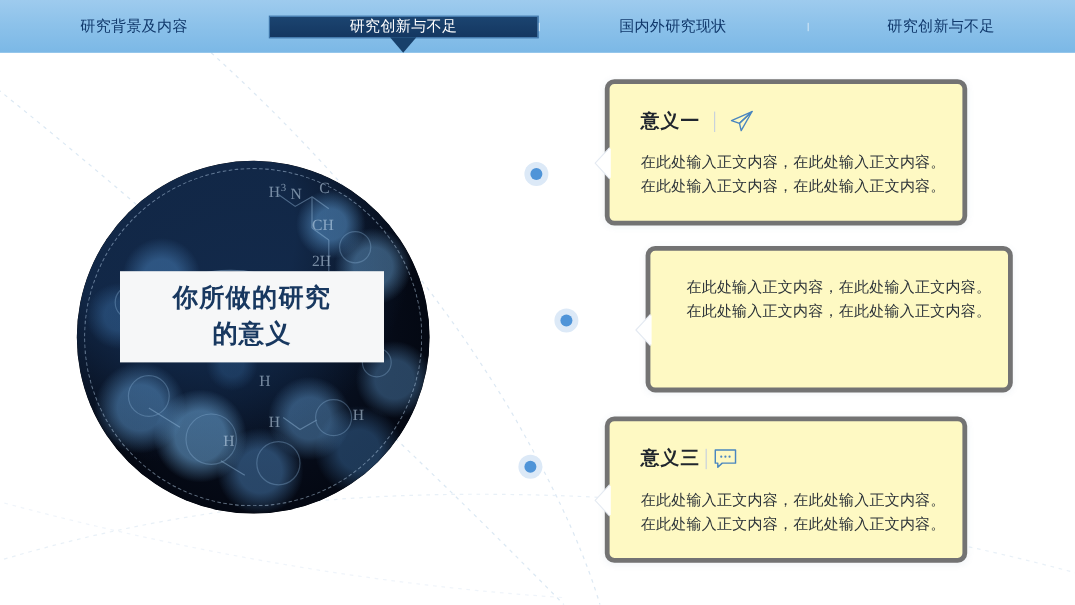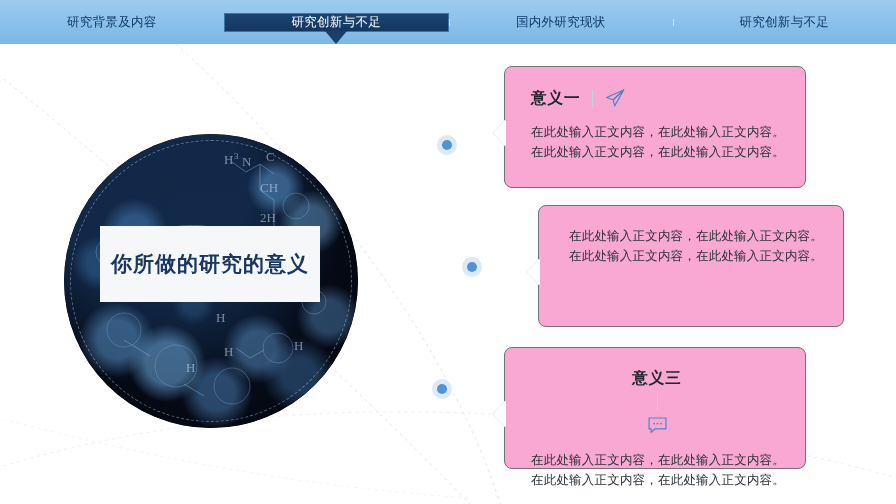--- a/index.html
+++ b/index.html
@@ -158,21 +158,21 @@
     opacity: .75;
   }
   .circle-label {
     position: absolute;
     left: 100px;
     top: 226px;
     width: 220px;
     height: 76px;
     background: #f6f7f8;
     display: flex;
-    flex-direction: row;
+    flex-direction: column;
     align-items: center;
     justify-content: center;
     z-index: 4;
     box-shadow: 0 0 0 0 rgba(0,0,0,0);
   }
   .circle-label span {
     color: #183860;
     font-size: 21px;
     font-weight: 700;
     line-height: 30px;
@@ -197,22 +197,22 @@
     border-radius: 50%;
     background: #4f94d8;
   }
   .dot-1 { left: 437px; top: 135px; }
   .dot-2 { left: 462px; top: 257px; }
   .dot-3 { left: 432px; top: 379px; }
 
   
   .card {
     position: absolute;
-    background: #f9a8d4;
-    border: 1px solid #737373;
+    background: #fef9c3;
+    border: 4px solid #737373;
     border-radius: 8px;
     box-shadow: 0 1px 5px rgba(120,145,175,.10);
     box-sizing: border-box;
     z-index: 4;
     font-family: Liberation Serif, serif;
   }
   .card-tail {
     position: absolute;
     left: -13px;
     top: 52px;
@@ -252,21 +252,21 @@
     color: #2b3238;
     line-height: 20px;
     letter-spacing: .2px;
   }
   .card-body div { white-space: nowrap; }
 
   .card-1 { left: 504px; top: 66px;  width: 302px; height: 122px; }
   .card-2 { left: 538px; top: 205px; width: 306px; height: 122px; }
   .card-3 { left: 504px; top: 347px; width: 302px; height: 122px; }
   .card-2 .card-inner { padding-left: 30px; }
-  .card-3 .card-head { gap: 4px; flex-direction: column; }
+  .card-3 .card-head { gap: 4px; }
 </style>
 </head>
 <body>
 
 <div class="slide">
 
   <svg class="bg-arcs" width="896" height="504" viewBox="0 0 896 504">
     <path d="M -40 44 C 120 170 300 330 470 504" fill="none" stroke="#cfe0ef" stroke-width="1" stroke-dasharray="3 4" opacity=".75"></path>
     <path d="M 176 44 C 260 120 360 230 430 350 C 470 420 490 470 500 504" fill="none" stroke="#d6e4f1" stroke-width="1" stroke-dasharray="3 4" opacity=".85"></path>
     <path d="M -10 470 C 120 430 260 410 420 412 C 600 414 760 440 906 480" fill="none" stroke="#e6eef6" stroke-width="1" stroke-dasharray="3 4" opacity=".9"></path>

